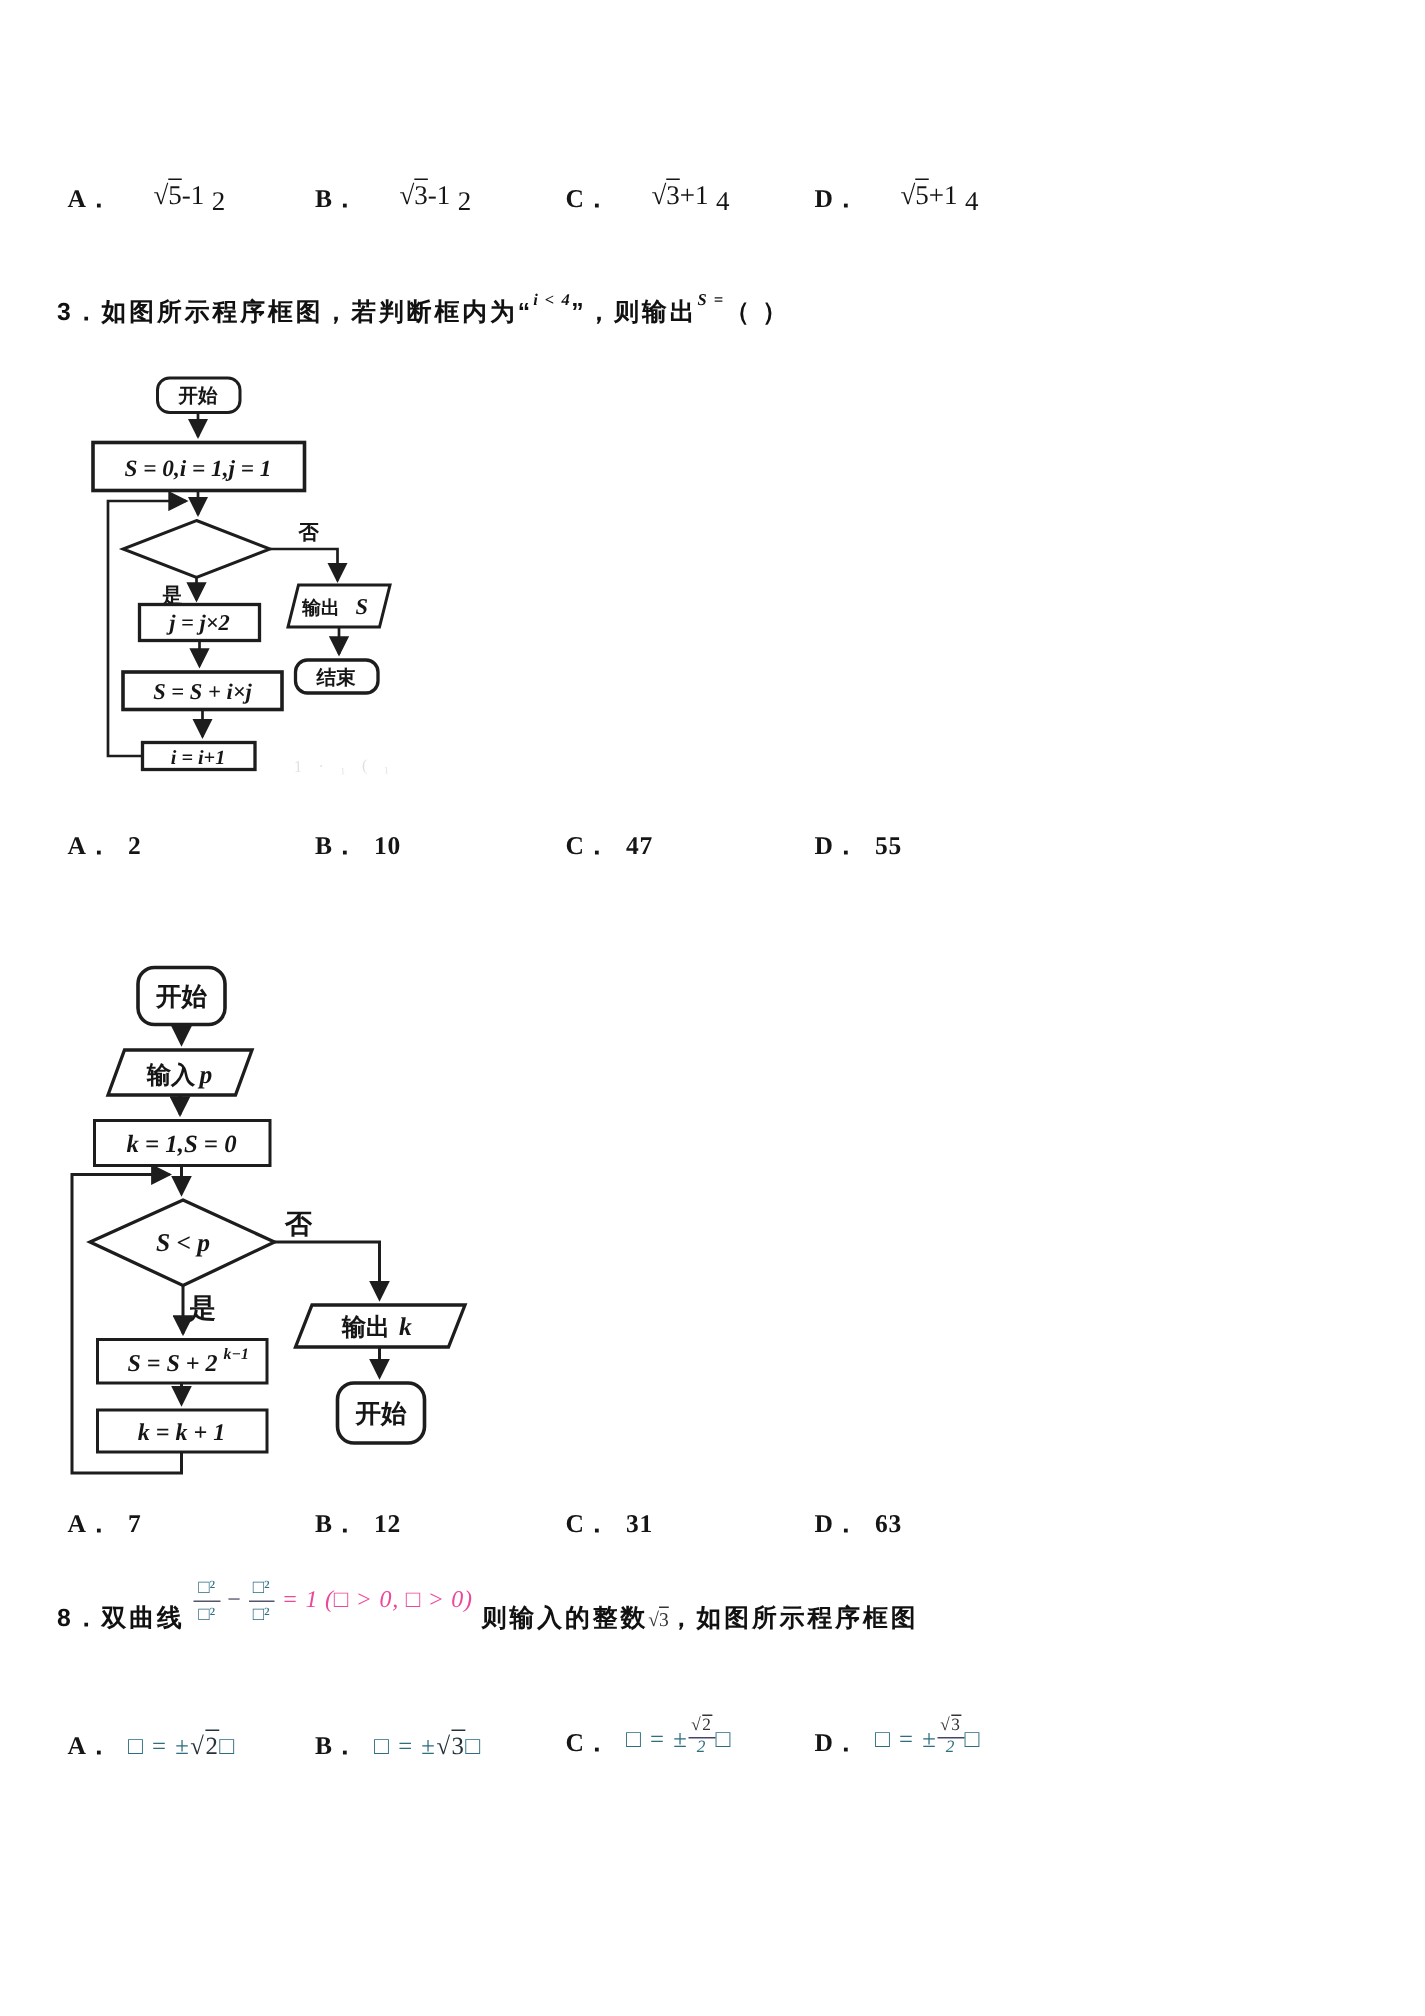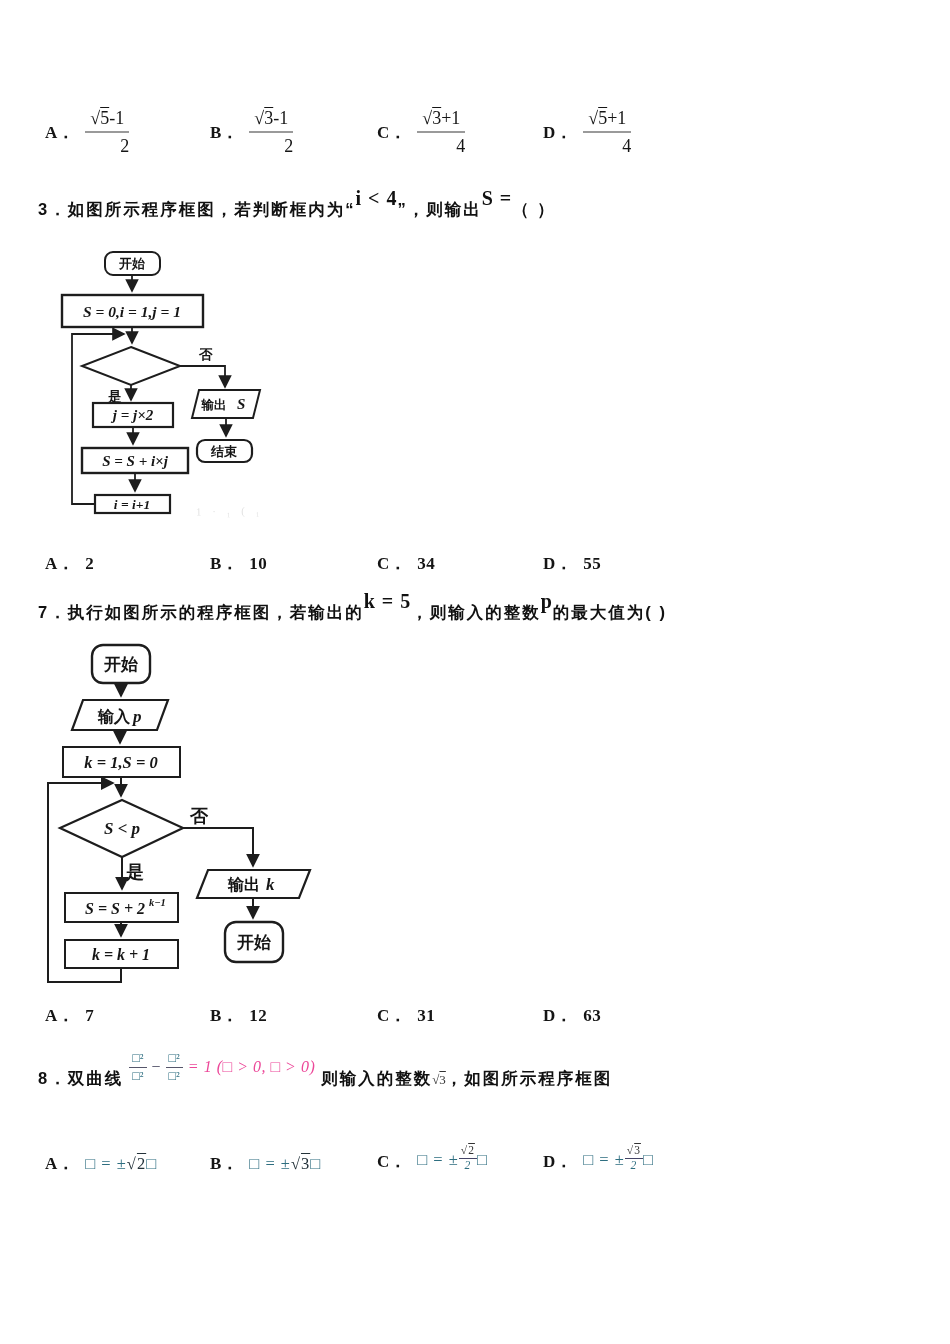--- a/index.html
+++ b/index.html
@@ -6,31 +6,31 @@
   body { background:#888; font-family:"Liberation Serif", serif; }
   .page {
     position:relative; width:950px; height:1344px; margin:0 auto;
     background:#ffffff; color:#151515; overflow:hidden;
   }
   
   .opt { position:absolute; display:flex; align-items:center; gap:11px; white-space:nowrap; }
   .letter { font-weight:bold; font-size:17px; font-family:"Liberation Serif", serif; }
   .optval { font-weight:bold; font-size:17px; letter-spacing:.5px; }
   
-  .frac { display:inline-flex; flex-direction:column; align-items:flex-end; line-height:1; }
+  .frac { display:inline-flex; flex-direction:row; align-items:flex-end; line-height:1;margin-left:12px; }
   .frac .num { font-size:18px; padding:0 5px 4px; }
   .frac .bar { width:100%; border-top:2px solid #9a9a9a; height:0; }
   .frac .den { font-size:18px; padding-top:4px; }
   .sqsym { font-size:18px; }
   .rad { text-decoration:overline; }
   
   .qline { position:absolute; font-size:16.5px; font-weight:bold; white-space:nowrap;
            font-family:"Liberation Sans", sans-serif; letter-spacing:2px; color:#111; }
   .qline .mraise { position:relative; top:-10px; font-family:"Liberation Serif", serif;
-                   font-weight:600; font-size:20px; letter-spacing:1px; }
+                   font-style:italic; font-weight:600; font-size:11px; letter-spacing:1px; }
   
   svg { position:absolute; overflow:visible; }
   svg text { fill:#161616; }
   .cjk  { font-family:"Liberation Sans", sans-serif; font-weight:700; }
   .math { font-family:"Liberation Serif", serif; font-style:italic; font-weight:600; }
   .shape { fill:none; stroke:#1d1d1d; }
   
   .q8wrap { position:absolute; display:flex; align-items:flex-end; white-space:nowrap; }
   .q8stem { font-size:16.5px; font-weight:bold; font-family:"Liberation Sans", sans-serif; letter-spacing:2px; color:#111; }
   .hyp { display:inline-flex; align-items:center; gap:5px; position:relative; top:-8px;
@@ -141,31 +141,28 @@
     <div class="opt" style="left:45px;top:552px">
       <span class="letter">A．</span>
       <span class="optval">2</span>
     </div>
     <div class="opt" style="left:210px;top:552px">
       <span class="letter">B．</span>
       <span class="optval">10</span>
     </div>
     <div class="opt" style="left:377px;top:552px">
       <span class="letter">C．</span>
-      <span class="optval">34</span>
+      <span class="optval">47</span>
     </div>
     <div class="opt" style="left:543px;top:552px">
       <span class="letter">D．</span>
       <span class="optval">55</span>
     </div>
   </div>
 
-  <div class="qline" style="left:38px;top:600px">
-    <span>7．执行如图所示的程序框图，若输出的</span><span class="mraise">k = 5</span><span>，则输入的整数</span><span class="mraise">p</span><span>的最大值为(  )</span>
-  </div>
 
   <svg style="left:40px;top:638px" width="292" height="352" viewBox="0 0 292 352">
     <defs>
       <marker id="ar2" viewBox="0 0 8 8" refX="7" refY="4" markerWidth="7" markerHeight="7" orient="auto-start-reverse">
         <path d="M0,0 L8,4 L0,8 z" fill="#1d1d1d"></path>
       </marker>
     </defs>
 
     <rect class="shape" x="52" y="7" width="58" height="38" rx="11" stroke-width="2.4"></rect>
     <text class="cjk" x="81" y="32" font-size="17" text-anchor="middle">开始</text>

